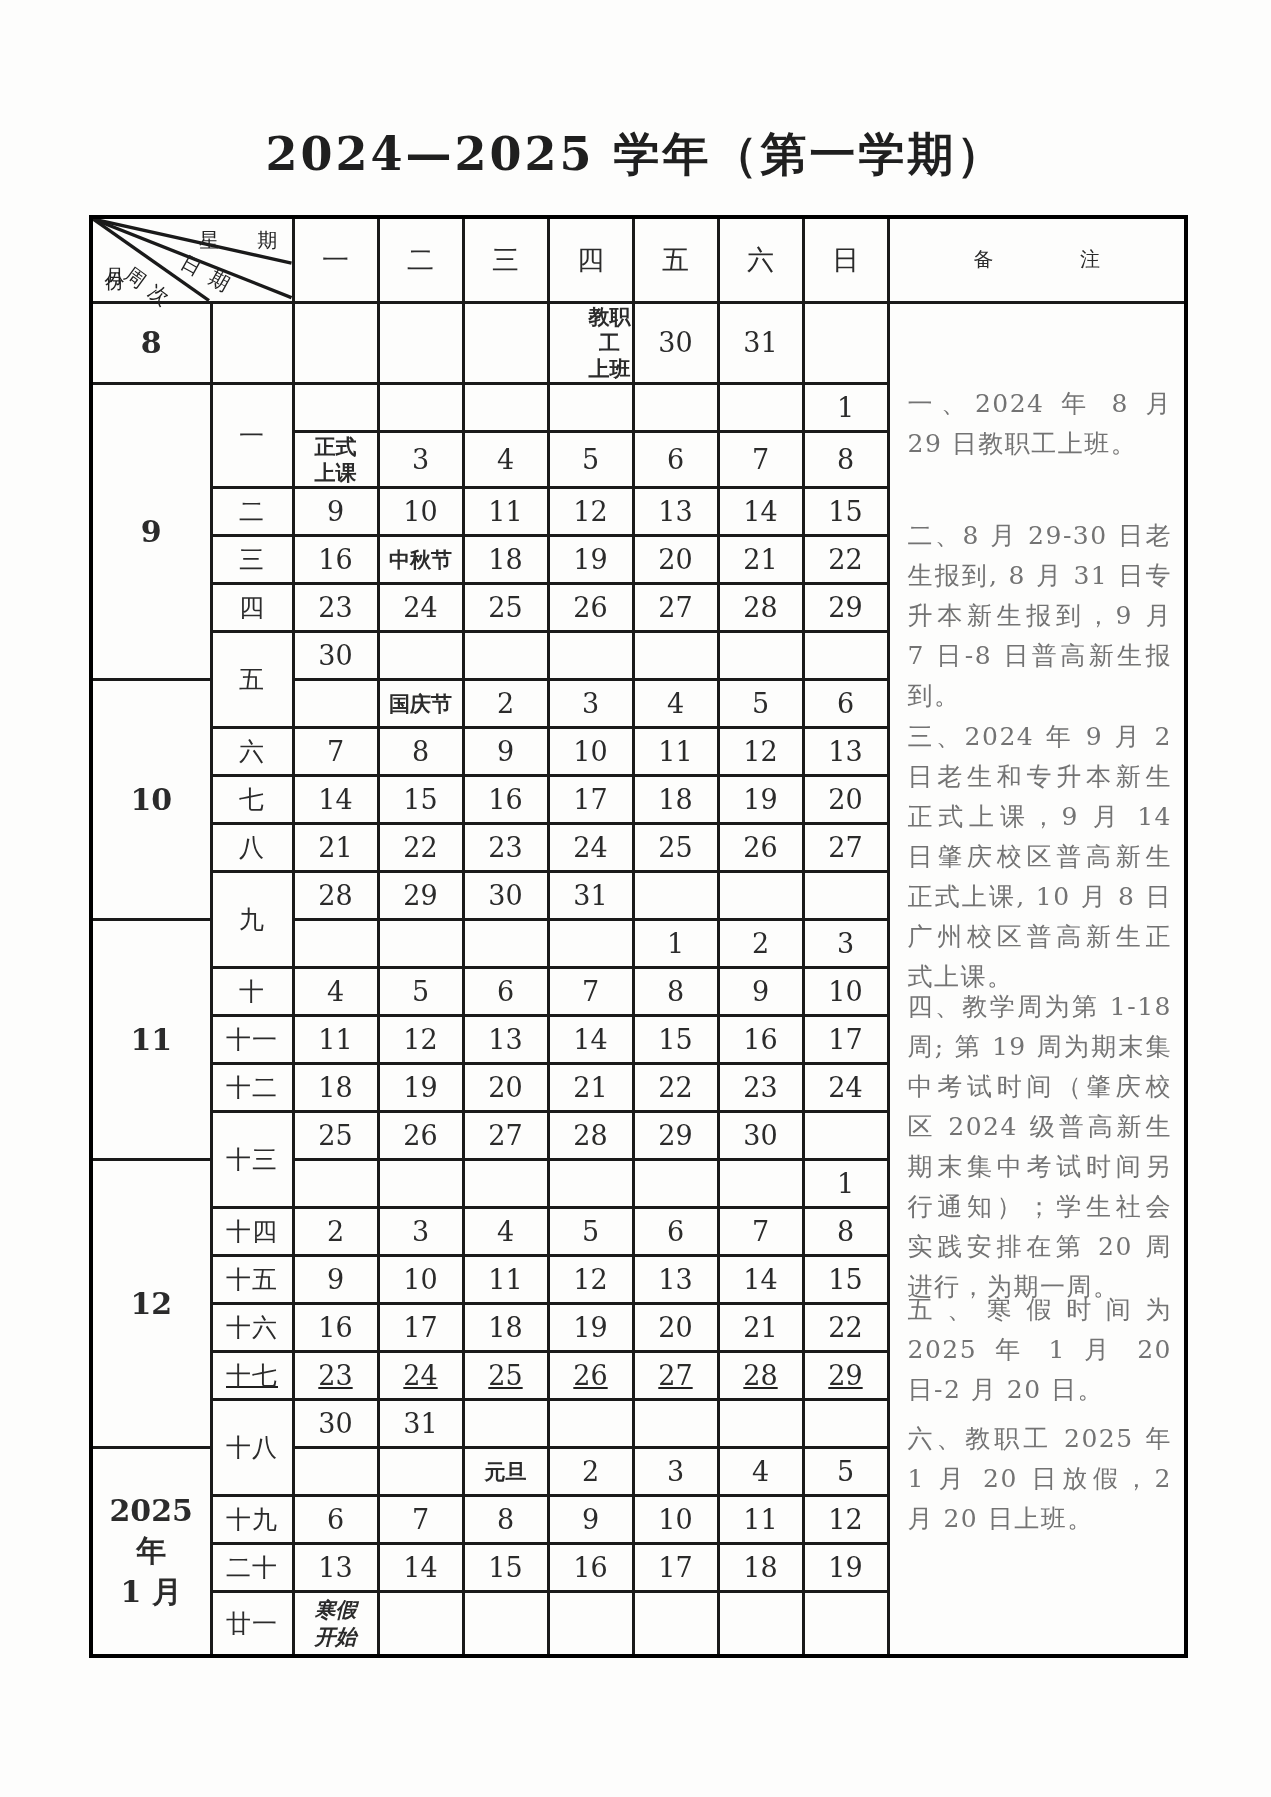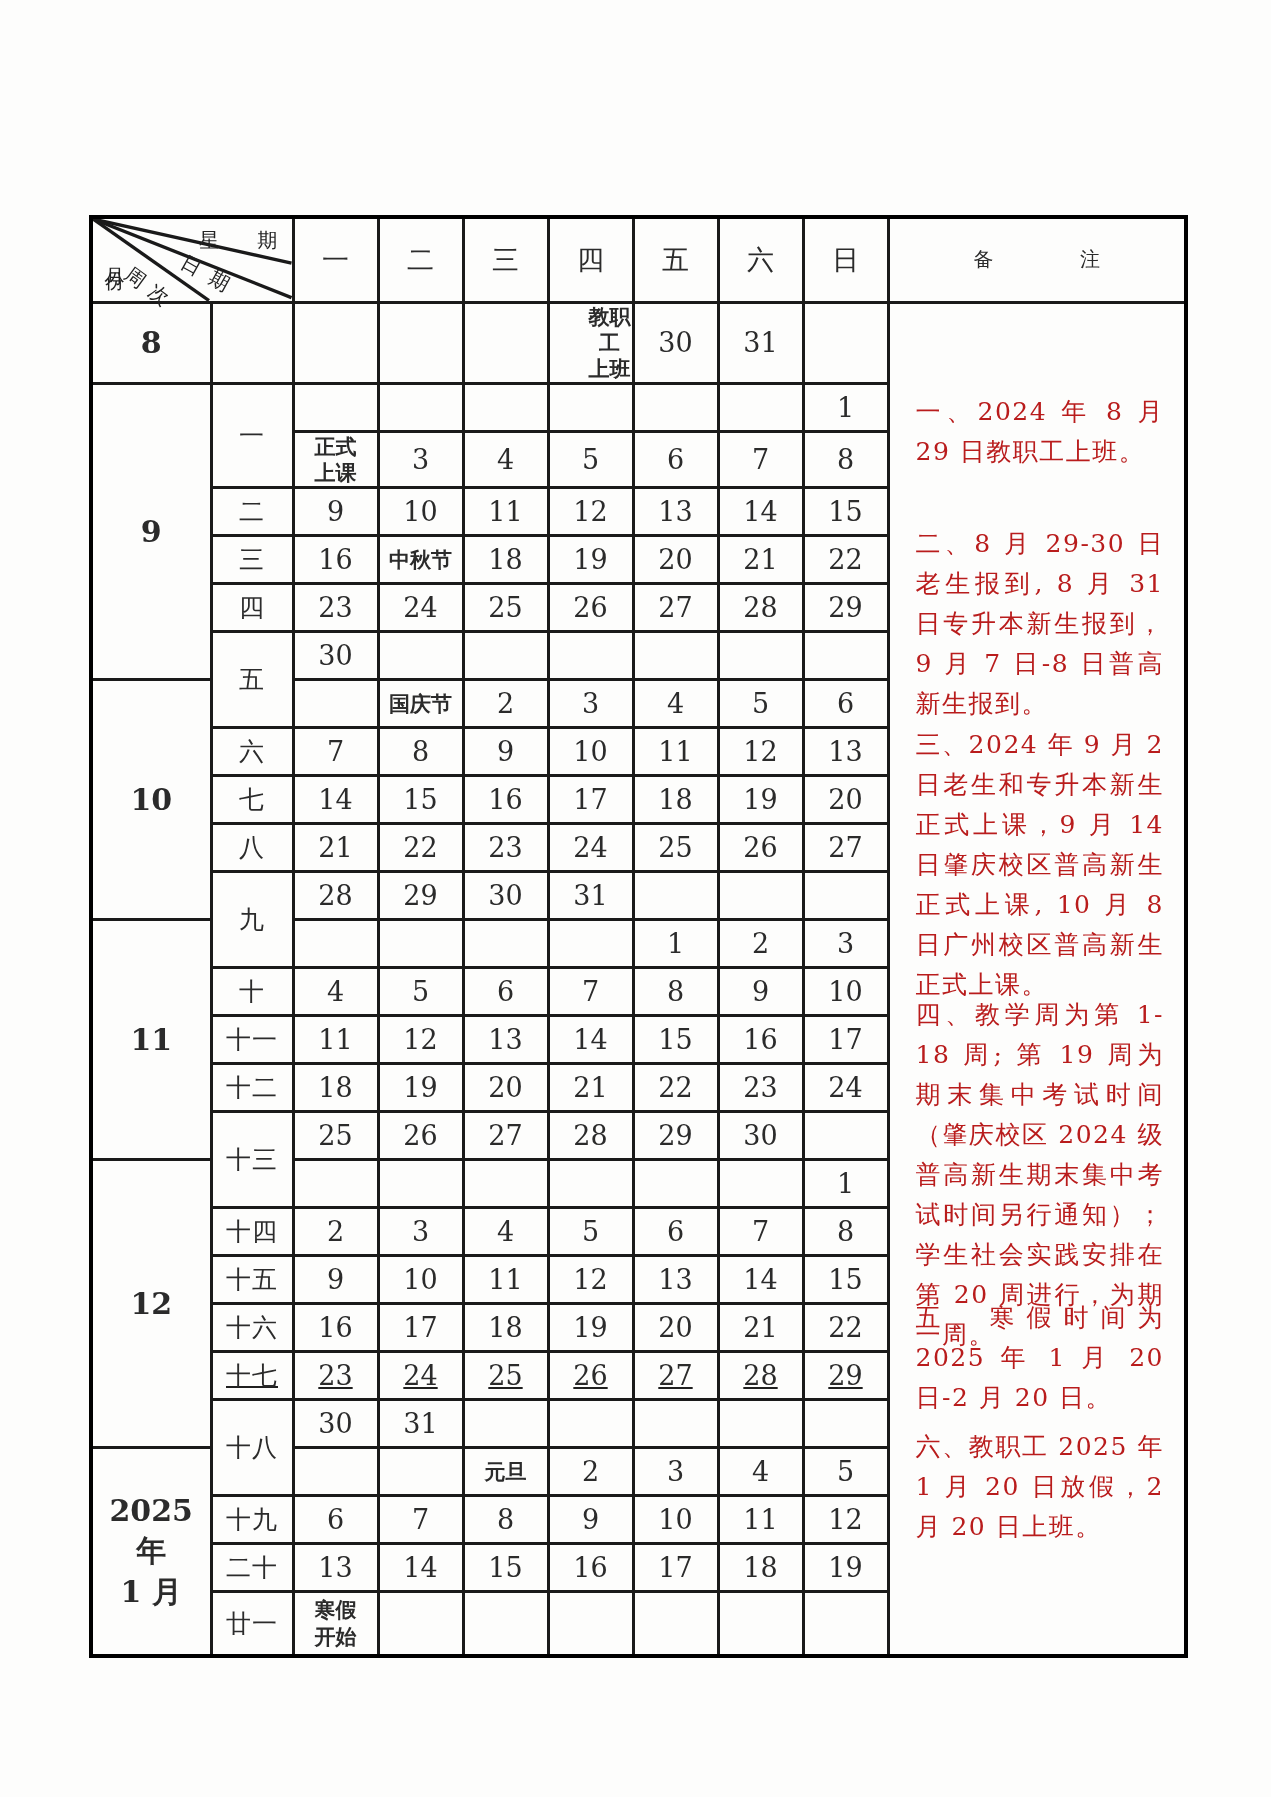--- a/index.html
+++ b/index.html
@@ -36,30 +36,31 @@
   td.week { font-size:25px; letter-spacing:1px; }
   td.month { font-size:30px; font-weight:bold; white-space:pre-line; line-height:1.35; }
   td.month.sm { font-size:30px; }
   td.hol {
     font-family:"DejaVu Sans","Liberation Sans",sans-serif;
     font-weight:bold; font-size:21px; line-height:1.25; white-space:pre-line; color:#161616;
   }
   td.remarks-cell { position:relative; vertical-align:top; }
   .remarks-box { position:absolute; left:0; top:0; width:100%; height:100%; }
   p.remark {
-    position:absolute; left:18px; right:12px; margin:8px;
+    position:absolute; left:18px; right:12px; margin:0;
     font-size:25px; line-height:40px; letter-spacing:1.5px;
-    text-align:justify; color:#b91c1c;
+    text-align:justify; color:#737373;
   }
 </style>
 </head>
 <body>
 
 <div class="page">
 
+  <div class="title">2024—2025 学年（第一学期）</div>
 
   <table class="cal">
     <colgroup>
       <col style="width:120px">
         <col style="width:82px">
       <col style="width:85px">
         <col style="width:85px">
         <col style="width:85px">
       <col style="width:85px">
         <col style="width:85px">
@@ -360,21 +361,21 @@
           <td class="day">13</td>
           <td class="day">14</td>
           <td class="day">15</td>
           <td class="day">16</td>
           <td class="day">17</td>
           <td class="day">18</td>
           <td class="day">19</td>
         </tr>
         <tr style="height: 64px;">
           <td class="week">廿一</td>
-          <td class="hol" style="white-space: pre-line;">寒假
+          <td class="hol" style="white-space: pre-line; font-style: italic;">寒假
 开始</td>
           <td class="day"></td>
           <td class="day"></td>
           <td class="day"></td>
           <td class="day"></td>
           <td class="day"></td>
           <td class="day"></td>
         </tr>
       </tbody>
   </table>

